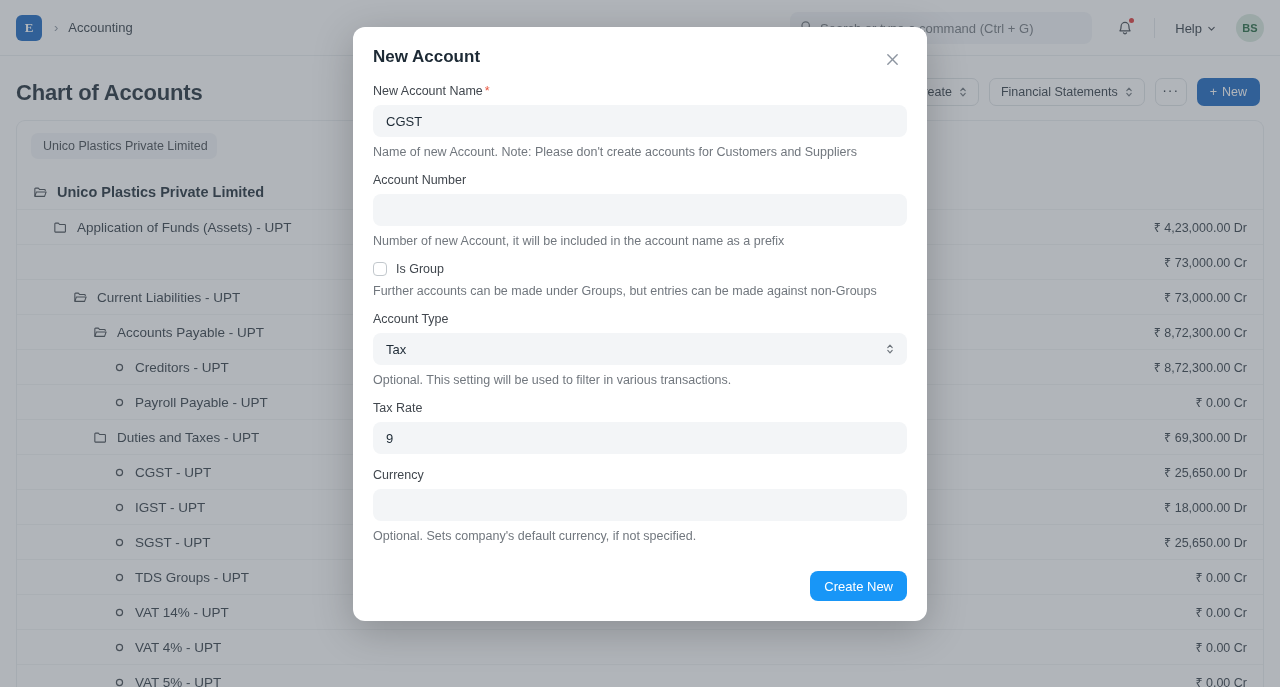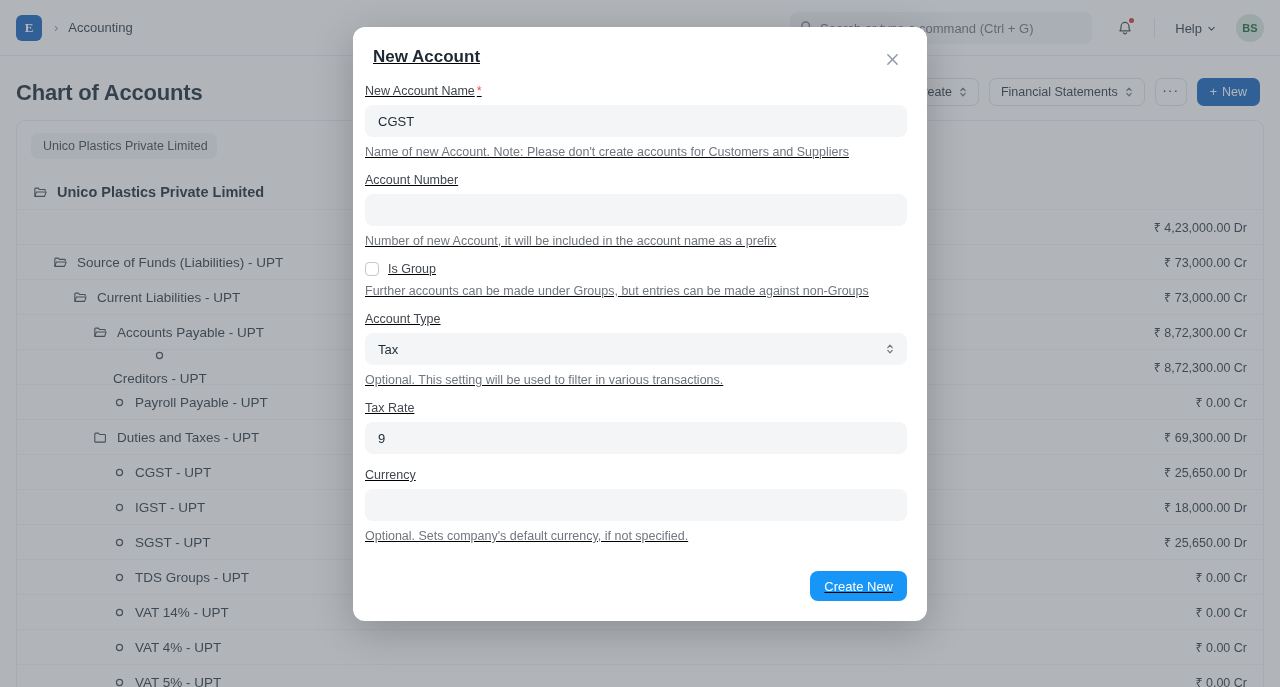--- a/index.html
+++ b/index.html
@@ -229,41 +229,40 @@
   }
   #modal {
     position: absolute;
     left: 353px;
     top: 27px;
     width: 574px;
     background: #ffffff;
     border-radius: 12px;
     box-shadow: 0 10px 40px rgba(0,0,0,0.22);
     overflow: hidden;
-    text-decoration: underline;
   }
   .modal-head {
     padding: 20px 24px 0 20px;
     display: flex;
     align-items: flex-start;
   }
   .modal-title {
     font-size: 17px;
     font-weight: 700;
     color: #1d2a35;
   }
   .modal-close {
     margin-left: auto;
     color: #8d95a0;
     width: 22px; height: 22px;
     display: flex; align-items: center; justify-content: center;
     margin-top: 1px;
   }
   .modal-body {
-    padding: 14px 20px 4px 12px;
+    padding: 14px 20px 4px 20px;
   }
   .field { margin-bottom: 4px; }
   .field-label {
     font-size: 12.5px;
     color: #41474e;
     margin-bottom: 7px;
     display: block;
   }
   .req { color: #e8563f; margin-left: 2px; }
   .field-input {
@@ -414,60 +413,59 @@
             <svg class="icon-folder" width="15" height="15" viewBox="0 0 18 18" fill="none" stroke="#41474e" stroke-width="1.3">
               <path d="M2.2 13.6V4.6a.9.9 0 0 1 .9-.9h3.3l1.4 1.6h6a.9.9 0 0 1 .9.9v1.1" stroke-linejoin="round"></path>
               <path d="M2.2 13.6l1.9-5.3h11.7l-1.9 5.3z" stroke-linejoin="round"></path>
             </svg>
           </span>
           <span>Unico Plastics Private Limited</span>
         </div>
         <div class="tree-amount"></div>
       </div>
       <div class="tree-row">
+        <div class="tree-label" style="padding-left: 20px;">
+          <span style="display: flex;">
+            <svg class="icon-folder" width="15" height="15" viewBox="0 0 18 18" fill="none" stroke="#41474e" stroke-width="1.3">
+              <path d="M2.2 13.9V4.6a.9.9 0 0 1 .9-.9h3.3l1.5 1.7h6.1a.9.9 0 0 1 .9.9v7.6a.6.6 0 0 1-.6.6H2.8a.6.6 0 0 1-.6-.6z" stroke-linejoin="round"></path>
+            </svg>
+          </span>
+          <span>Application of Funds (Assets) - UPT</span>
+        </div>
         <div class="tree-amount">₹ 4,23,000.00 Dr</div>
       </div>
       <div class="tree-row">
-        <div class="tree-label" style="padding-left: 20px;">
+        <div class="tree-amount">₹ 73,000.00 Cr</div>
+      </div>
+      <div class="tree-row">
+        <div class="tree-label" style="padding-left: 40px;">
           <span style="display: flex;">
             <svg class="icon-folder" width="15" height="15" viewBox="0 0 18 18" fill="none" stroke="#41474e" stroke-width="1.3">
               <path d="M2.2 13.6V4.6a.9.9 0 0 1 .9-.9h3.3l1.4 1.6h6a.9.9 0 0 1 .9.9v1.1" stroke-linejoin="round"></path>
               <path d="M2.2 13.6l1.9-5.3h11.7l-1.9 5.3z" stroke-linejoin="round"></path>
             </svg>
           </span>
-          <span>Source of Funds (Liabilities) - UPT</span>
+          <span>Current Liabilities - UPT</span>
         </div>
         <div class="tree-amount">₹ 73,000.00 Cr</div>
       </div>
       <div class="tree-row">
-        <div class="tree-label" style="padding-left: 40px;">
+        <div class="tree-label" style="padding-left: 60px;">
           <span style="display: flex;">
             <svg class="icon-folder" width="15" height="15" viewBox="0 0 18 18" fill="none" stroke="#41474e" stroke-width="1.3">
               <path d="M2.2 13.6V4.6a.9.9 0 0 1 .9-.9h3.3l1.4 1.6h6a.9.9 0 0 1 .9.9v1.1" stroke-linejoin="round"></path>
               <path d="M2.2 13.6l1.9-5.3h11.7l-1.9 5.3z" stroke-linejoin="round"></path>
             </svg>
           </span>
-          <span>Current Liabilities - UPT</span>
-        </div>
-        <div class="tree-amount">₹ 73,000.00 Cr</div>
-      </div>
-      <div class="tree-row">
-        <div class="tree-label" style="padding-left: 60px;">
-          <span style="display: flex;">
-            <svg class="icon-folder" width="15" height="15" viewBox="0 0 18 18" fill="none" stroke="#41474e" stroke-width="1.3">
-              <path d="M2.2 13.6V4.6a.9.9 0 0 1 .9-.9h3.3l1.4 1.6h6a.9.9 0 0 1 .9.9v1.1" stroke-linejoin="round"></path>
-              <path d="M2.2 13.6l1.9-5.3h11.7l-1.9 5.3z" stroke-linejoin="round"></path>
-            </svg>
-          </span>
           <span>Accounts Payable - UPT</span>
         </div>
         <div class="tree-amount">₹ 8,72,300.00 Cr</div>
       </div>
       <div class="tree-row">
-        <div class="tree-label" style="padding-left: 80px; flex-direction: column;">
+        <div class="tree-label" style="padding-left: 80px;">
           <span style="display: flex;">
             <svg class="icon-leaf" width="13" height="13" viewBox="0 0 14 14" fill="none" stroke="#41474e" stroke-width="1.3">
               <circle cx="7" cy="7" r="3.3"></circle>
             </svg>
           </span>
           <span>Creditors - UPT</span>
         </div>
         <div class="tree-amount">₹ 8,72,300.00 Cr</div>
       </div>
       <div class="tree-row">

